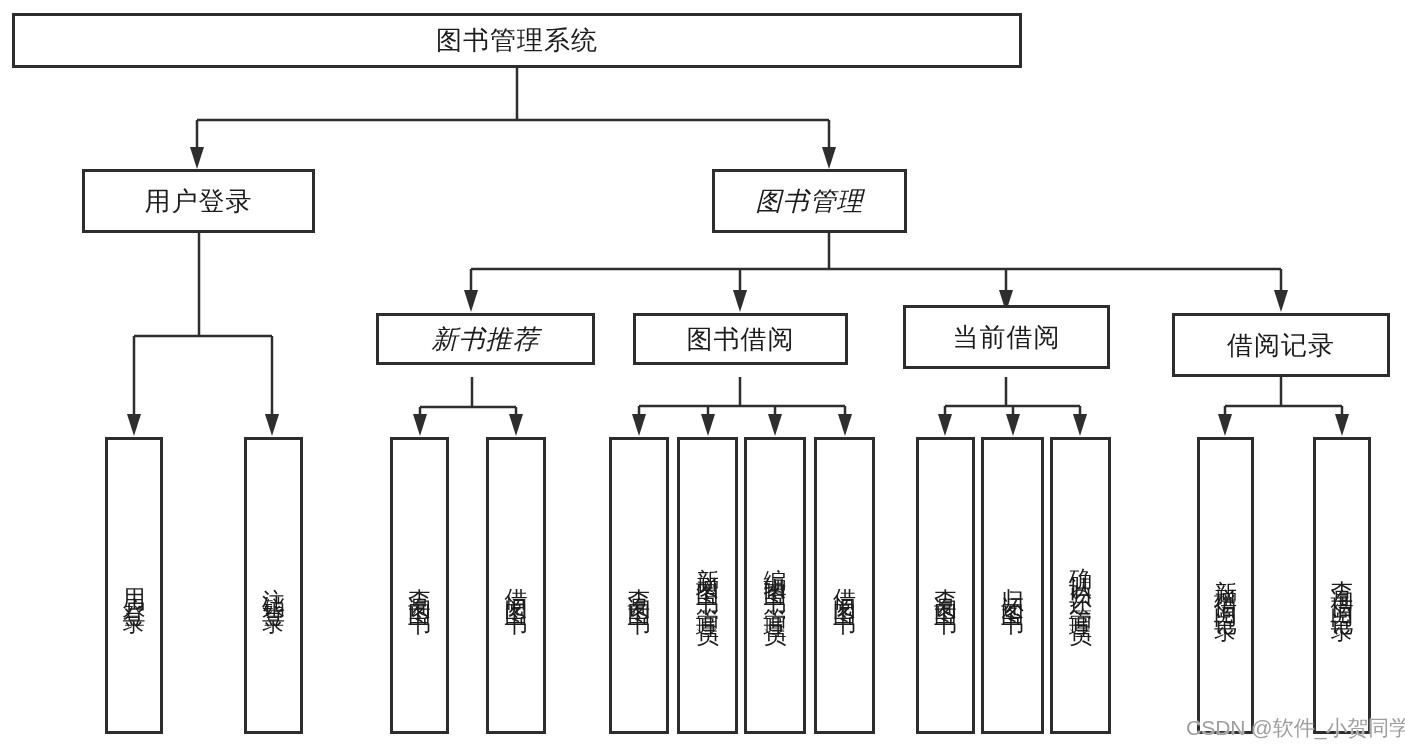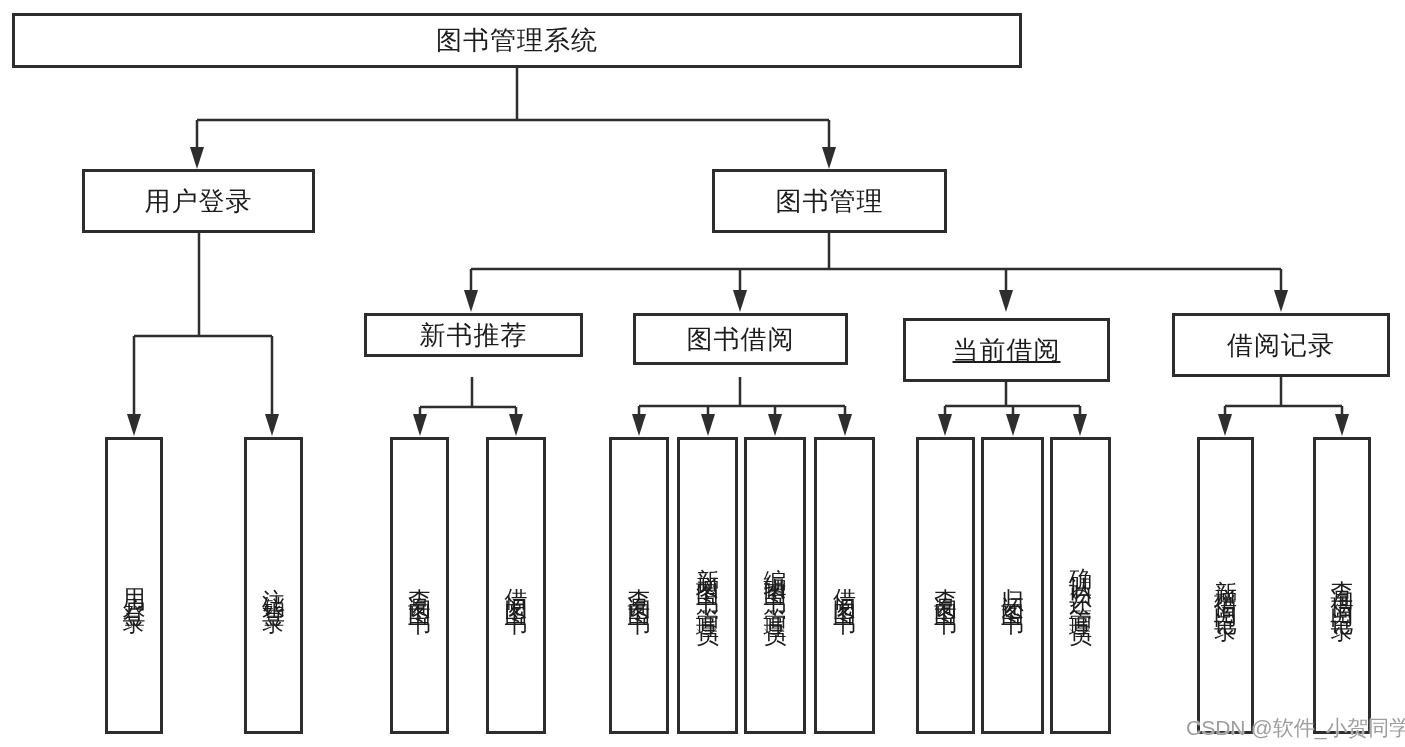--- a/index.html
+++ b/index.html
@@ -95,31 +95,31 @@
     </g>
   </svg>
 
   <div class="hbox" style="left:12px; top:13px; width:1010px; height:55px;">
     <span>图书管理系统</span>
   </div>
 
   <div class="hbox" style="left:82px; top:169px; width:233px; height:64px;">
     <span>用户登录</span>
   </div>
-  <div class="hbox" style="left:712px; top:169px; width:235px; height:64px;">
+  <div class="hbox" style="left:712px; top:169px; width:195px; height:64px;font-style:italic;">
     <span>图书管理</span>
   </div>
 
-  <div class="hbox" style="left:364px; top:313px; width:219px; height:44px;">
+  <div class="hbox" style="left:376px; top:313px; width:219px; height:52px;font-style:italic;">
     <span>新书推荐</span>
   </div>
   <div class="hbox" style="left:633px; top:313px; width:215px; height:52px;">
     <span>图书借阅</span>
   </div>
-  <div class="hbox" style="left:903px; top:318px; width:207px; height:64px;text-decoration:underline;">
+  <div class="hbox" style="left:903px; top:305px; width:207px; height:64px;">
     <span>当前借阅</span>
   </div>
   <div class="hbox" style="left:1172px; top:313px; width:218px; height:64px;">
     <span>借阅记录</span>
   </div>
 
   <div class="vbox" style="left:105px; width:58px;">
     <span class="vtext">用户登录</span>
   </div>
   <div class="vbox" style="left:244px; width:59px;">

